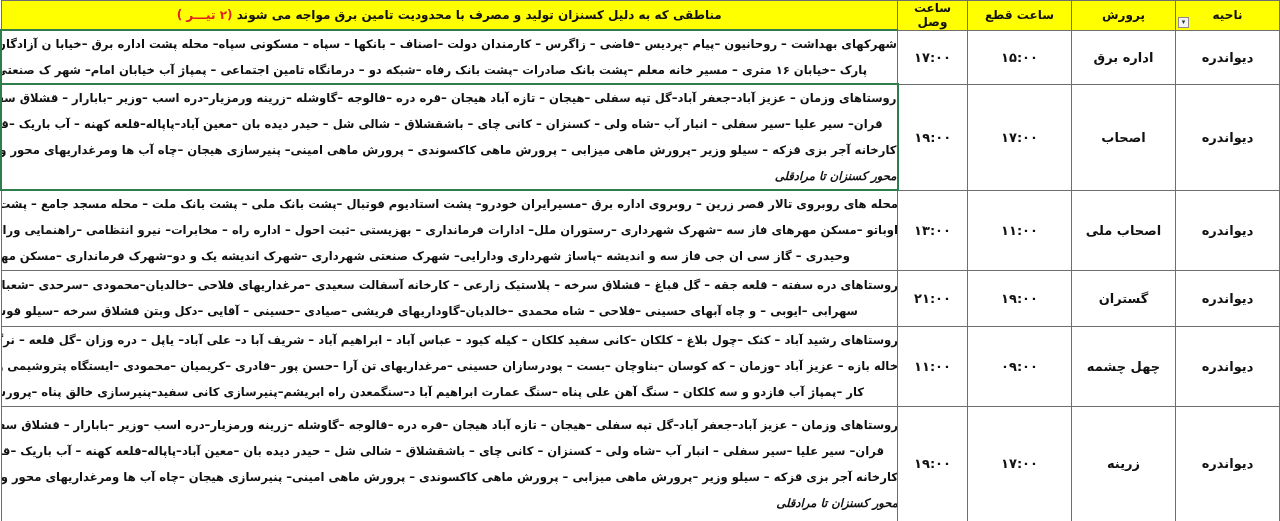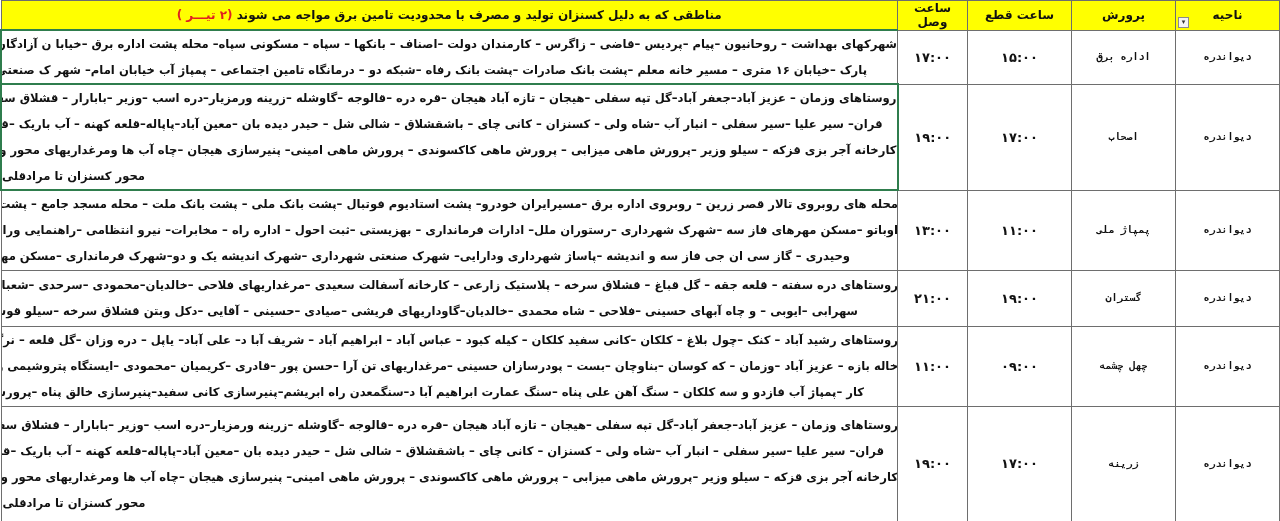--- a/index.html
+++ b/index.html
@@ -26,32 +26,32 @@
     position: relative;
   }
   th.col-title { text-align: center; font-size: 11.5px; }
   th.col-title .date { color: #e02020; }
   .filter-btn {
     position: absolute; left: 2px; bottom: 2px;
     width: 9px; height: 9px;
     border: 1px solid #8a8a8a; background: #f4f4f4;
     font-size: 7px; line-height: 8px; color: #333; text-align: center;
   }
-  td.cell-short { font-size: 10px; font-family: Liberation Mono, monospace; }
+  td.cell-short { font-size: 13px; }
   td.cell-time { font-size: 13px; letter-spacing: 0.5px; }
   td.cell-areas {
     text-align: right;
     font-size: 11.6px;
     line-height: 26px;
     padding: 2px 6px 2px 6px;
     white-space: nowrap;
     overflow: hidden;
   }
   td.cell-areas .line { display: block; }
-  td.cell-areas .line.center { text-align: left; }
+  td.cell-areas .line.center { text-align: right; font-style: italic; }
   tr.row-first td.cell-areas { border-left: 2px solid #2f7d4d; border-top: 2px solid #2f7d4d; }
   tr.row-second td.cell-areas { border: 2px solid #2f7d4d; }
 </style>
 </head>
 <body>
 
 <div class="sheet">
   <table class="outage">
     <colgroup>
       <col style="width:104px">
@@ -93,21 +93,21 @@
         <td class="cell-time">۱۹:۰۰</td>
         <td class="cell-areas">
           <span class="line">روستاهای وزمان – عزیز آباد–جعفر آباد–گل تپه سفلی –هیجان – تازه آباد هیجان –قره دره –قالوجه –گاوشله –زرینه ورمزیار–دره اسب –وزیر –بابارار – قشلاق سفید – قزکه –شکربلاغ –ینگی کند –قرچی</span>
           <span class="line" style="padding-right:14px">قران– سیر علیا –سیر سفلی – انبار آب –شاه ولی – کسنزان – کانی چای – باشقشلاق – شالی شل – حیدر دیده بان –معین آباد–پاپاله–قلعه کهنه – آب باریک –قره گل – آخکند – گادمه کتر –مرادقلی –</span>
           <span class="line">کارخانه آجر بزی قزکه – سیلو وزیر –پرورش ماهی میزابی – پرورش ماهی کاکسوندی – پرورش ماهی امینی– پنیرسازی هیجان –چاه آب ها ومرغداریهای محور وزمان –مجتمع پرواربندی کسنزان –چاه آبهای</span>
           <span class="line center">محور کسنزان تا مرادقلی</span>
         </td>
       </tr>
       <tr style="height:80px">
         <td class="cell-short">دیواندره</td>
-        <td class="cell-short">پمپاژ ملی</td>
+        <td class="cell-short">اصحاب ملی</td>
         <td class="cell-time">۱۱:۰۰</td>
         <td class="cell-time">۱۳:۰۰</td>
         <td class="cell-areas">
           <span class="line">محله های روبروی تالار قصر زرین – روبروی اداره برق –مسیرایران خودرو– پشت استادیوم فوتبال –پشت بانک ملی – پشت بانک ملت – محله مسجد جامع – پشت بانک مسکن –پشت فرمانداری – فاز سه شهر ک</span>
           <span class="line">اوباتو –مسکن مهرهای فاز سه –شهرک شهرداری –رستوران ملل– ادارات فرمانداری – بهزیستی –ثبت احول – اداره راه – مخابرات– نیرو انتظامی –راهنمایی ورانندگی – مجتمع فرهنگی –پمپ بنزین رجبی</span>
           <span class="line" style="padding-right:48px">وحیدری – گاز سی ان جی فاز سه و اندیشه –پاساژ شهرداری ودارایی– شهرک صنعتی شهرداری –شهرک اندیشه یک و دو–شهرک فرمانداری –مسکن مهرهای اندیشه</span>
         </td>
       </tr>
       <tr style="height:56px">
         <td class="cell-short">دیواندره</td>

